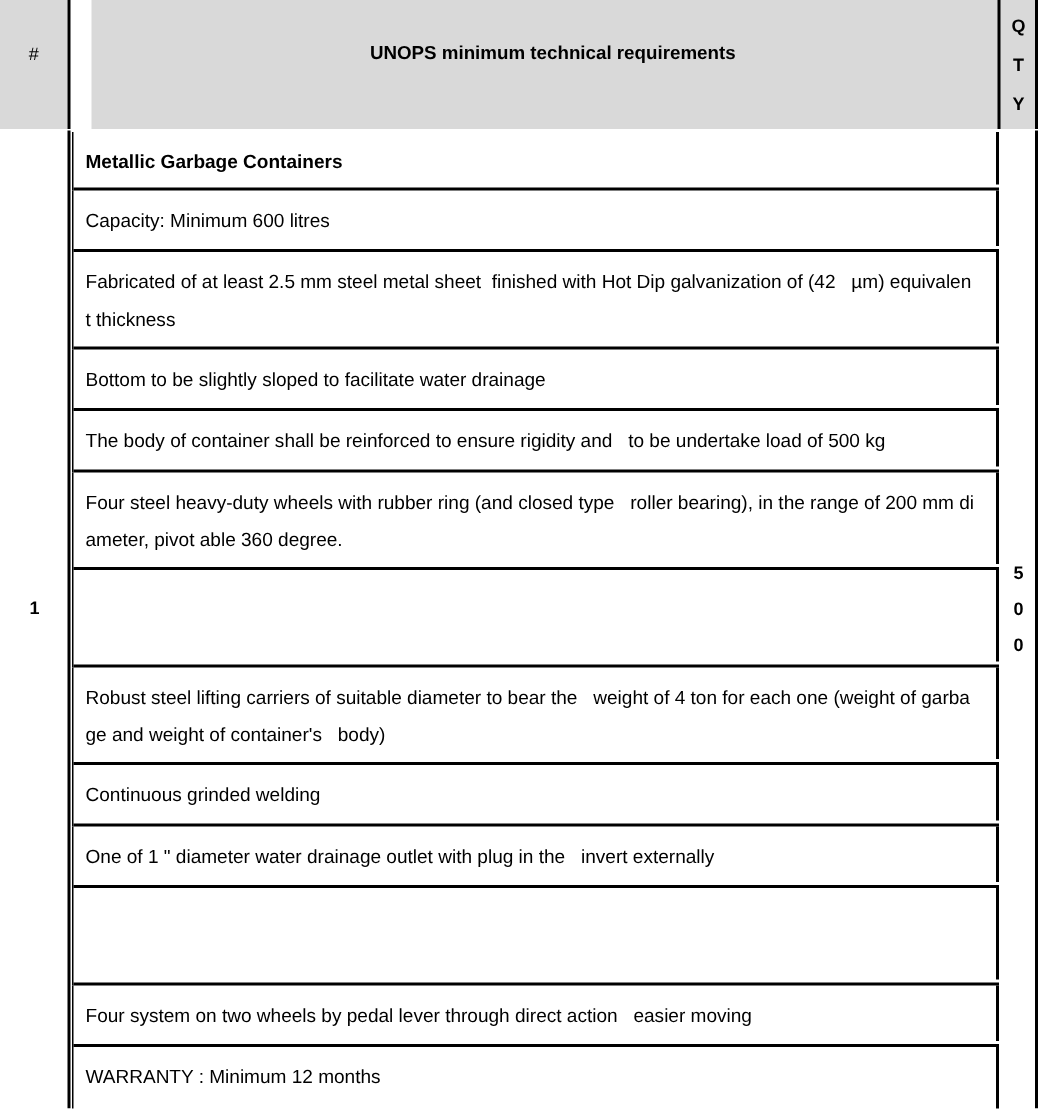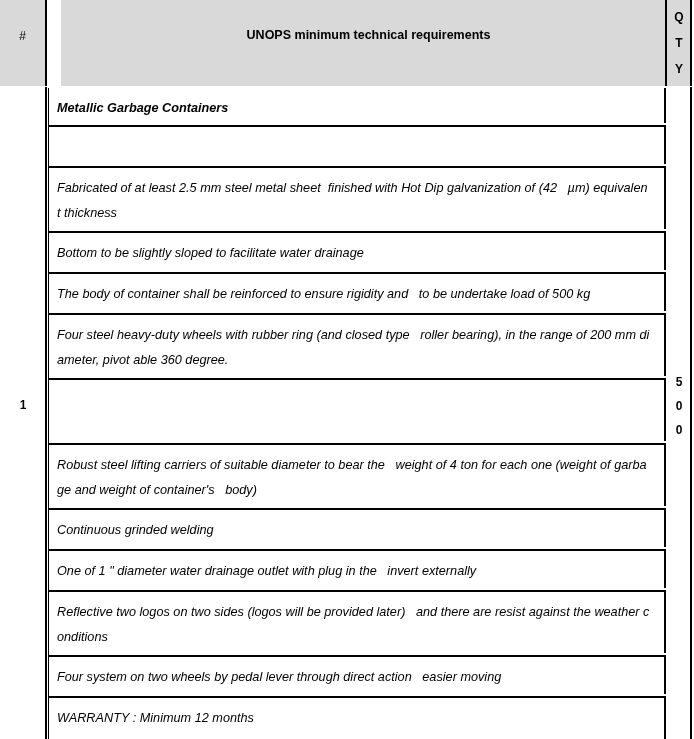--- a/index.html
+++ b/index.html
@@ -10,21 +10,21 @@
   .hdr-spec { left: 49px; width: 615px; margin-left: 12px; }
   .hdr-qty { left: 668px; width: 22px; }
   .hdr-text { position: absolute; font-weight: bold; font-size: 12.5px; }
   .hdr-num .hdr-text { left: 0; right: 0; top: 29px; text-align: center; font-weight: normal; font-size: 12px; }
   .hdr-spec .hdr-text { left: 0; right: 0; top: 28px; text-align: center; }
   .qty-letters { position: absolute; left: 0; right: 0; top: 4px; text-align: center;
                  font-weight: bold; font-size: 12px; line-height: 26px; }
   .qty-letters span { display: block; }
   .vline { position: absolute; background: #000; width: 2px; }
   .hline { position: absolute; background: #000; height: 2px; }
-  .row { position: absolute; left: 48px; width: 616px; font-style: italic; }
+  .row { position: absolute; left: 48px; width: 616px; }
   .row-text { position: absolute; left: 9px; right: 14px; top: 8px;
               font-size: 12.7px; line-height: 25px; white-space: pre-wrap; word-break: break-all; }
   .row-title .row-text { font-weight: bold; }
   .num { position: absolute; left: 0; width: 46px; top: 398px; text-align: center;
          font-weight: bold; font-size: 12px; }
   .qty { position: absolute; left: 668px; width: 22px; top: 370px; text-align: center;
          font-weight: bold; font-size: 12px; line-height: 24px; }
   .qty span { display: block; }
 </style>
 </head>
@@ -60,20 +60,21 @@
     <div class="row row-title" style="top: 88px; height: 39px;">
       <div class="vline" style="left: 0px; top: 0px; height: 100%; width: 1px;"></div>
       <div class="vline" style="left: 616px; top: 0px; height: 35px;"></div>
       <div class="hline" style="left: 1px; top: 37px; width: 617px;"></div>
       <div class="row-text">Metallic Garbage Containers</div>
     </div>
     <div class="row" style="top: 127px; height: 41px;">
       <div class="vline" style="left: 0px; top: 0px; height: 100%; width: 1px;"></div>
       <div class="vline" style="left: 616px; top: 0px; height: 37px;"></div>
       <div class="hline" style="left: 1px; top: 39px; width: 617px;"></div>
+      <div class="row-text">Capacity: Minimum 600 litres</div>
     </div>
     <div class="row" style="top: 168px; height: 65px;">
       <div class="vline" style="left: 0px; top: 0px; height: 100%; width: 1px;"></div>
       <div class="vline" style="left: 616px; top: 0px; height: 61px;"></div>
       <div class="hline" style="left: 1px; top: 63px; width: 617px;"></div>
       <div class="row-text">Fabricated of at least 2.5 mm steel metal sheet  finished with Hot Dip galvanization of (42   µm) equivalent thickness</div>
     </div>
     <div class="row" style="top: 233px; height: 41px;">
       <div class="vline" style="left: 0px; top: 0px; height: 100%; width: 1px;"></div>
       <div class="vline" style="left: 616px; top: 0px; height: 37px;"></div>
@@ -112,21 +113,20 @@
     <div class="row" style="top: 551px; height: 41px;">
       <div class="vline" style="left: 0px; top: 0px; height: 100%; width: 1px;"></div>
       <div class="vline" style="left: 616px; top: 0px; height: 37px;"></div>
       <div class="hline" style="left: 1px; top: 39px; width: 617px;"></div>
       <div class="row-text">One of 1 " diameter water drainage outlet with plug in the   invert externally</div>
     </div>
     <div class="row" style="top: 592px; height: 65px;">
       <div class="vline" style="left: 0px; top: 0px; height: 100%; width: 1px;"></div>
       <div class="vline" style="left: 616px; top: 0px; height: 61px;"></div>
       <div class="hline" style="left: 1px; top: 63px; width: 617px;"></div>
-      <div class="row-text">Reflective two logos on two sides (logos will be provided later)   and there are resist against the weather conditions</div>
     </div>
     <div class="row" style="top: 657px; height: 41px;">
       <div class="vline" style="left: 0px; top: 0px; height: 100%; width: 1px;"></div>
       <div class="vline" style="left: 616px; top: 0px; height: 37px;"></div>
       <div class="hline" style="left: 1px; top: 39px; width: 617px;"></div>
       <div class="row-text">Four system on two wheels by pedal lever through direct action   easier moving</div>
     </div>
     <div class="row" style="top: 698px; height: 62px;">
       <div class="vline" style="left: 0px; top: 0px; height: 100%; width: 1px;"></div>
       <div class="vline" style="left: 616px; top: 0px; height: 58px;"></div>

